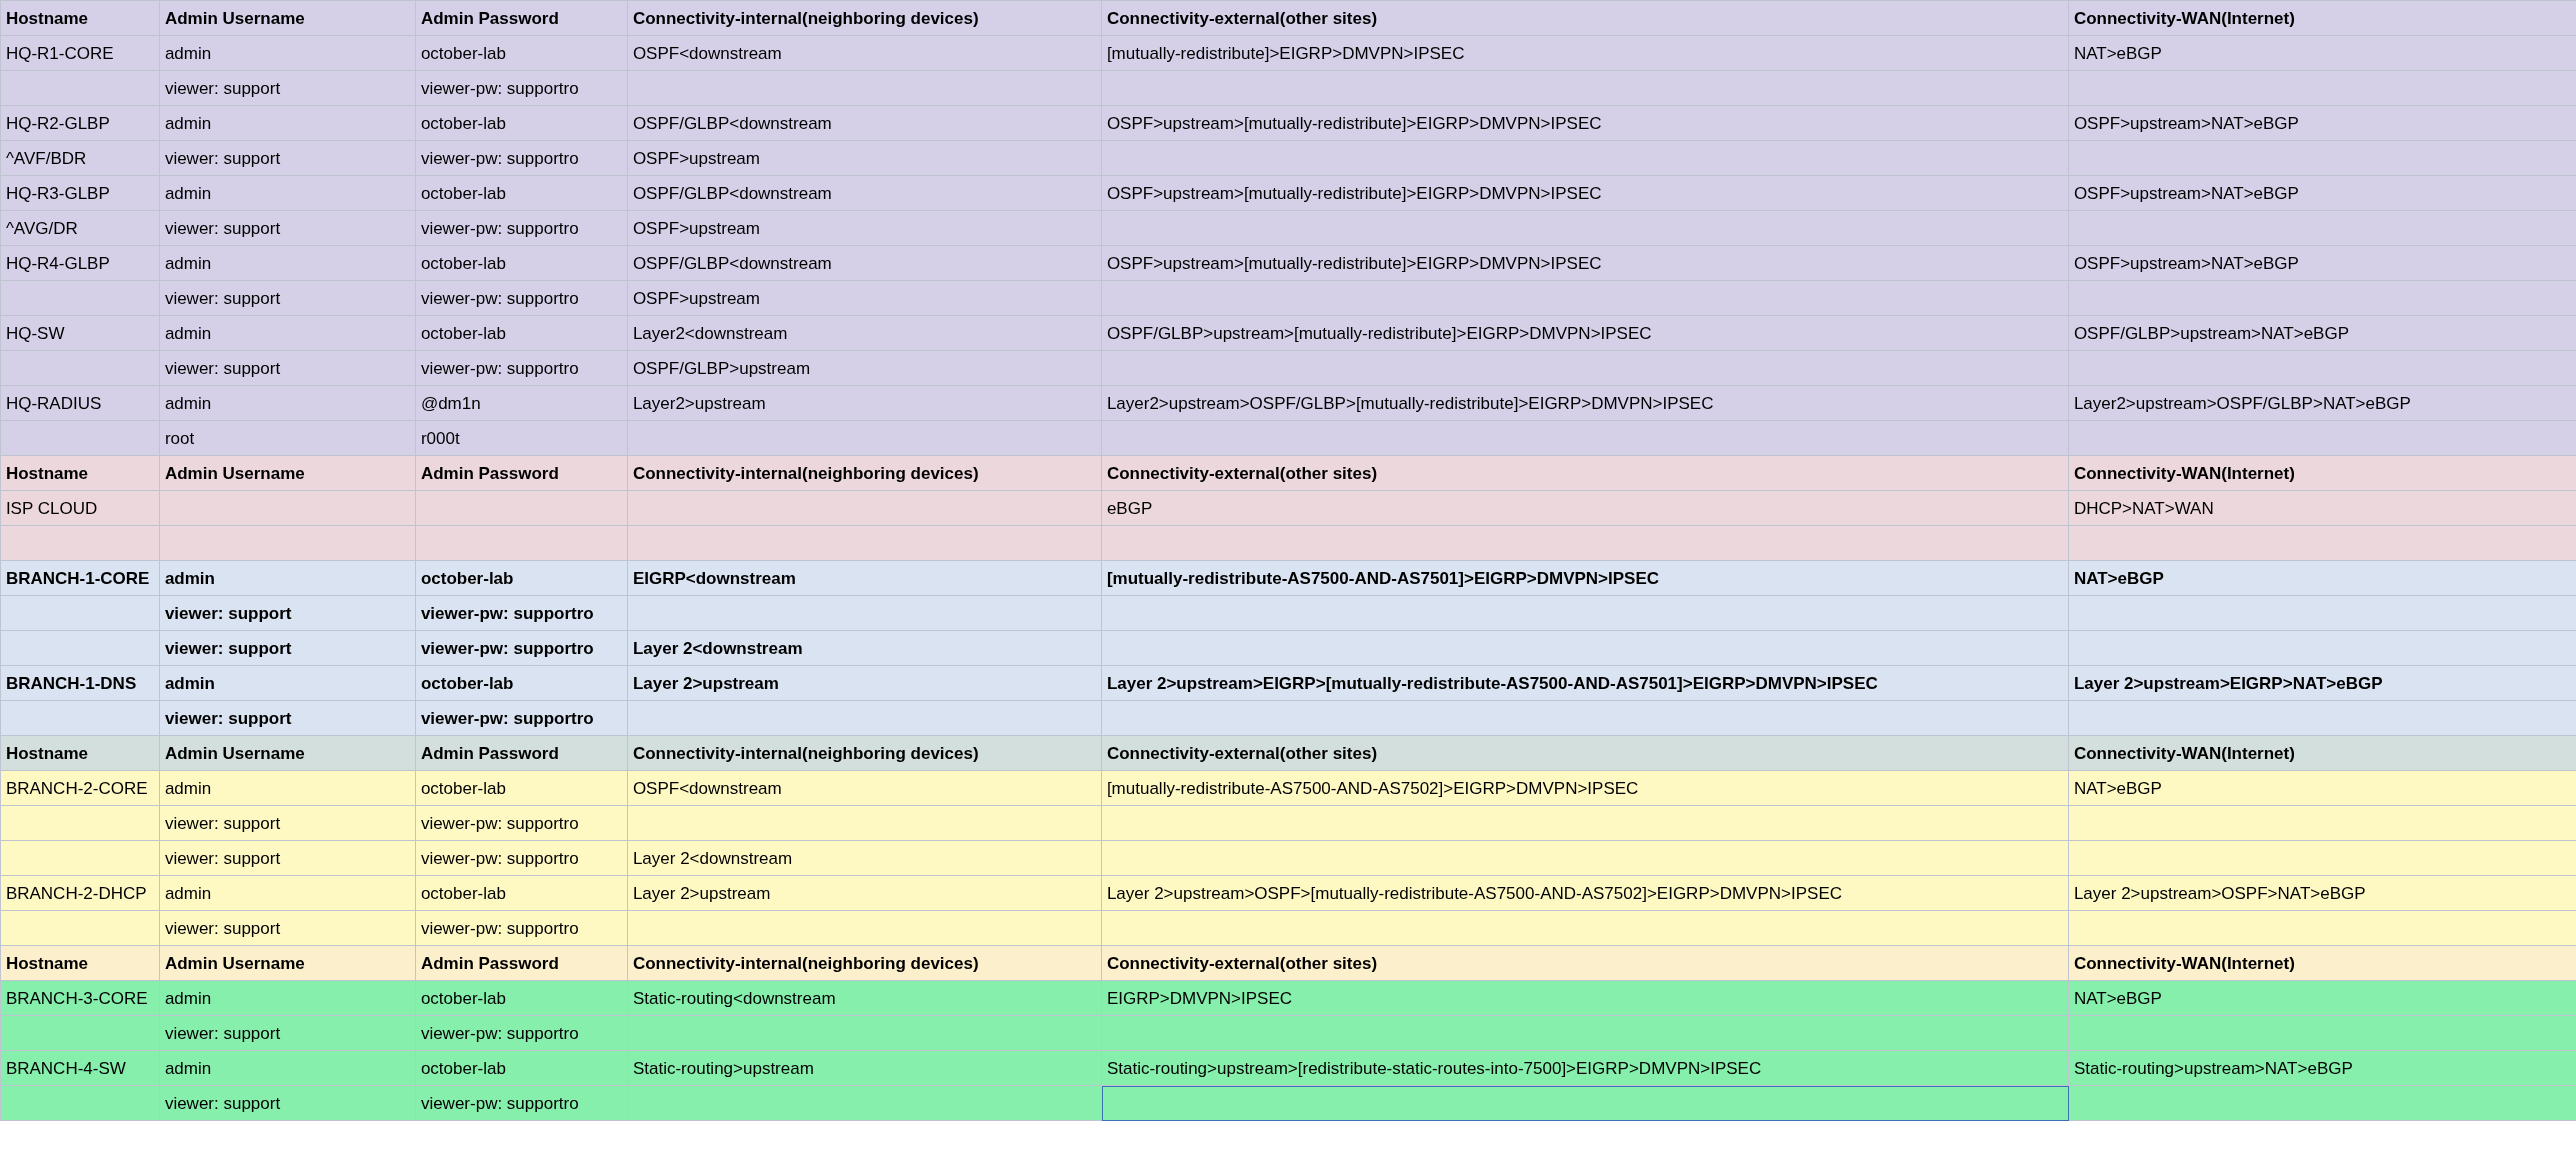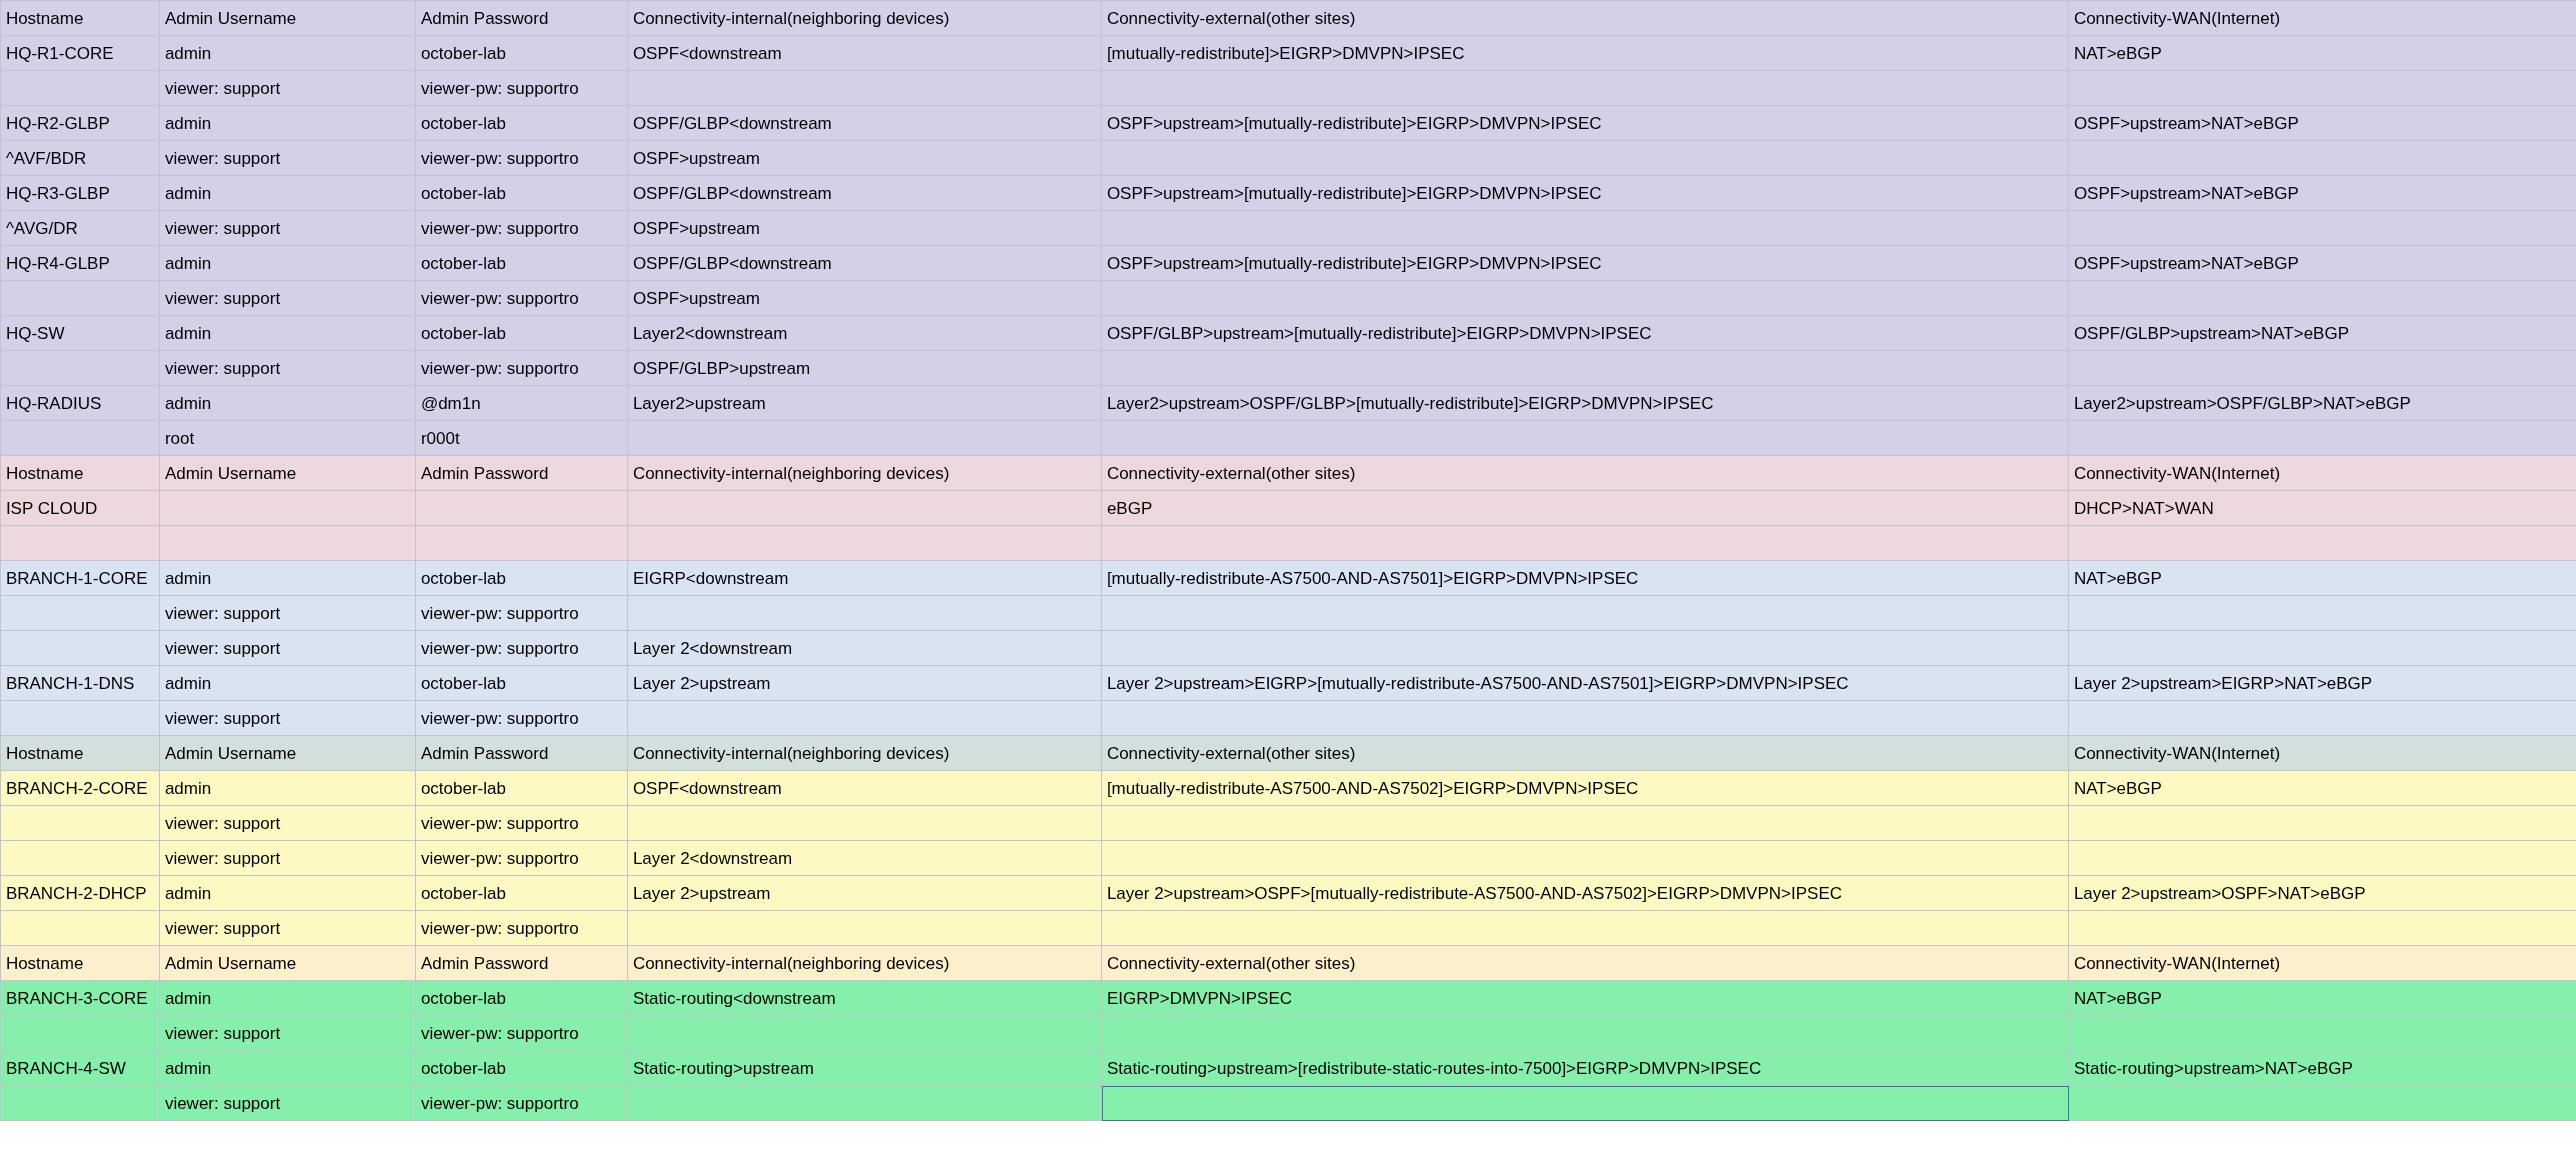--- a/index.html
+++ b/index.html
@@ -34,26 +34,26 @@
   col.c0 { width: 159px; }
   col.c1 { width: 256px; }
   col.c2 { width: 212px; }
   col.c3 { width: 474px; }
   col.c4 { width: 967px; }
   col.c5 { width: 508px; }
 
   
   tr.sec-hq td      { background: #d5d0e8; }
   tr.sec-isp td     { background: #ecd7dd; }
-  tr.sec-b1 td      { background: #d9e3f1; }
+  tr.sec-b1 td      { background: #d9e3f1; font-weight: bold; }
   tr.sec-b2 td      { background: #fef9c3; }
   tr.sec-b3 td      { background: #86efac; }
 
   tr.hdr td {
-    font-weight: normal;
+    font-weight: bold;
   }
   tr.hdr.sec-hq td  { background: #d5d0e8; }
   tr.hdr.sec-isp td { background: #ecd7dd; }
   tr.hdr.sec-b2 td  { background: #d3dfdc; }
   tr.hdr.sec-b3 td  { background: #fbefcc; }
 
   
   tr.selected td.sel-cell {
     outline: 1.6px solid #3c6fb4;
     outline-offset: -1.6px;

